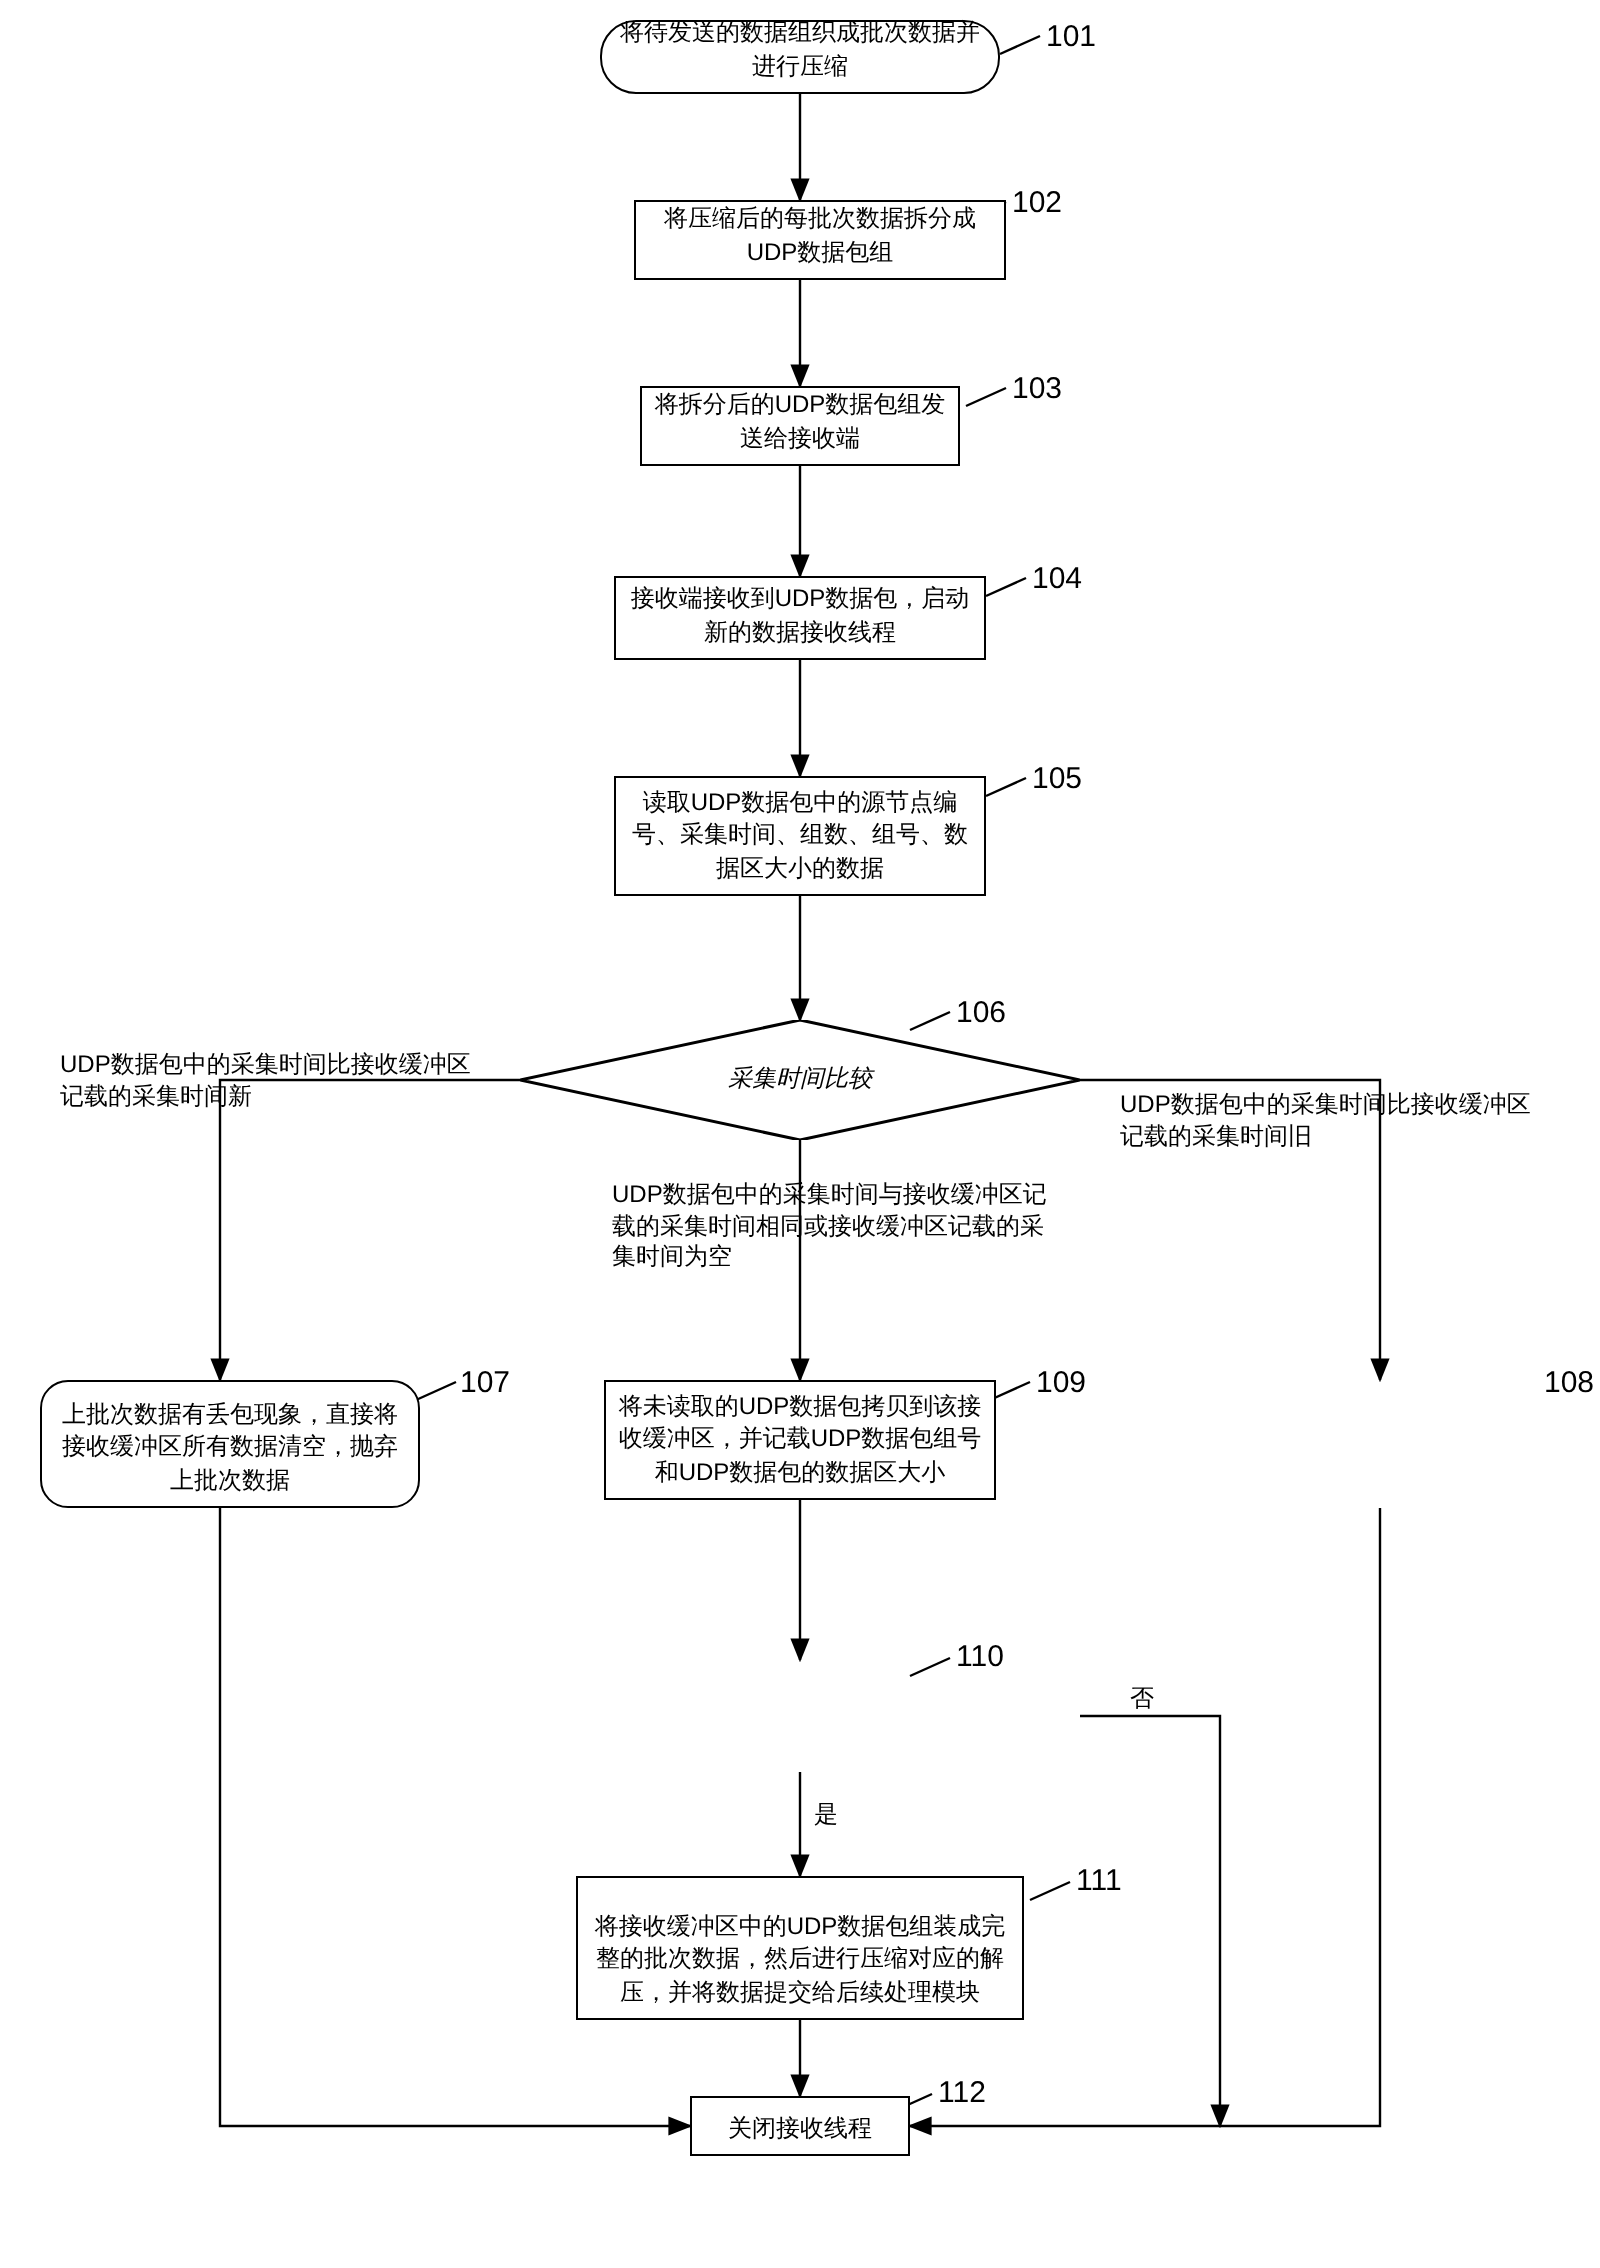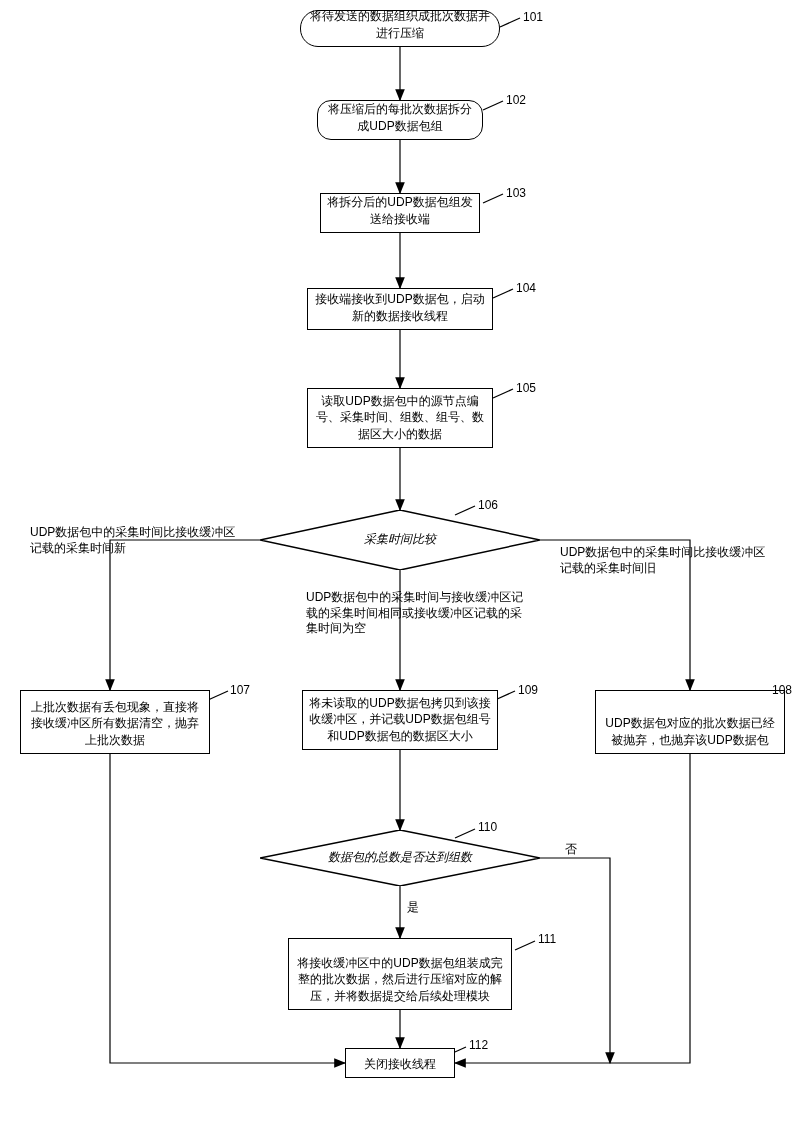--- a/index.html
+++ b/index.html
@@ -45,21 +45,21 @@
     width: 100%;
     height: 100%;
     display:flex; align-items:center; justify-content:center;
     line-height:1.3;
     padding: 0 20px;
     box-sizing:border-box;
     font-style:italic;
   }
   .num {
     position:absolute;
-    font-size:12px;
+    font-size:15px;
   }
   .label {
     position:absolute;
     font-size:12px;
     line-height:1.3;
     text-align:left;
   }
   svg.conn {
     position:absolute;
     top:0; left:0;
@@ -119,21 +119,21 @@
     <path class="arrow" d="M530 848 L600 848 L600 1053" marker-end="url(#ah)"></path>
 
     <line class="arrow" x1="770" y1="690" x2="788" y2="681" style="display:none"></line>
   </svg>
 
   <div class="box terminal" style="left:290px; top:0px; width:200px; height:37px;">
     <span>将待发送的数据组织成批次数据并进行压缩</span>
   </div>
   <div class="num" style="left:513px; top:0px;">101</div>
 
-  <div class="box" style="left:307px; top:90px; width:166px; height:40px;border-radius:14px;">
+  <div class="box" style="left:307px; top:90px; width:186px; height:40px;">
     <span>将压缩后的每批次数据拆分成UDP数据包组</span>
   </div>
   <div class="num" style="left:496px; top:83px;">102</div>
 
   <div class="box" style="left:310px; top:183px; width:160px; height:40px;">
     <span>将拆分后的UDP数据包组发送给接收端</span>
   </div>
   <div class="num" style="left:496px; top:176px;">103</div>
 
   <div class="box" style="left:297px; top:278px; width:186px; height:42px;">
@@ -155,45 +155,32 @@
     <div class="diamond-text">
         <span>采集时间比较</span>
       </div>
   </div>
   <div class="num" style="left:468px; top:488px;">106</div>
 
   <div class="label" style="left:20px; top:488px; width:210px;margin-top:27px;">UDP数据包中的采集时间比接收缓冲区记载的采集时间新</div>
   <div class="label" style="left:550px; top:488px; width:215px;margin-top:47px;">UDP数据包中的采集时间比接收缓冲区记载的采集时间旧</div>
   <div class="label" style="left:278px; top:580px; width:225px; text-align:left;margin-left:18px;">UDP数据包中的采集时间与接收缓冲区记载的采集时间相同或接收缓冲区记载的采集时间为空</div>
 
-  <div class="box" style="left:10px; top:680px; width:190px; height:64px;">
+  <div class="box" style="left:10px; top:680px; width:190px; height:64px;border-radius:14px;">
     <span>上批次数据有丢包现象，直接将接收缓冲区所有数据清空，抛弃上批次数据</span>
   </div>
   <div class="num" style="left:220px; top:673px;">107</div>
 
   <div class="box" style="left:292px; top:680px; width:196px; height:60px;">
     <span>将未读取的UDP数据包拷贝到该接收缓冲区，并记载UDP数据包组号和UDP数据包的数据区大小</span>
   </div>
   <div class="num" style="left:508px; top:673px;">109</div>
 
-  <div class="box" style="left:585px; top:680px; width:190px; height:64px;">
-    <span>UDP数据包对应的批次数据已经被抛弃，也抛弃该UDP数据包</span>
-  </div>
   <div class="num" style="left:762px; top:673px;">108</div>
 
-  <div class="diamond-wrap" style="left:250px; top:820px; width:280px; height:56px;">
-    <div class="diamond">
-      <svg viewBox="0 0 280 56" preserveAspectRatio="none">
-          <polygon points="140,0 280,28 140,56 0,28" fill="#fff" stroke="#000" stroke-width="1.5"></polygon>
-        </svg>
-    </div>
-    <div class="diamond-text">
-        <span>数据包的总数是否达到组数</span>
-      </div>
-  </div>
   <div class="num" style="left:468px; top:810px;">110</div>
   <div class="label" style="left:397px; top:890px;">是</div>
   <div class="label" style="left:555px; top:832px;">否</div>
 
   <div class="box" style="left:278px; top:928px; width:224px; height:72px;">
     <span>将接收缓冲区中的UDP数据包组装成完整的批次数据，然后进行压缩对应的解压，并将数据提交给后续处理模块</span>
   </div>
   <div class="num" style="left:528px; top:922px;">111</div>
 
   <div class="box" style="left:335px; top:1038px; width:110px; height:30px;">

